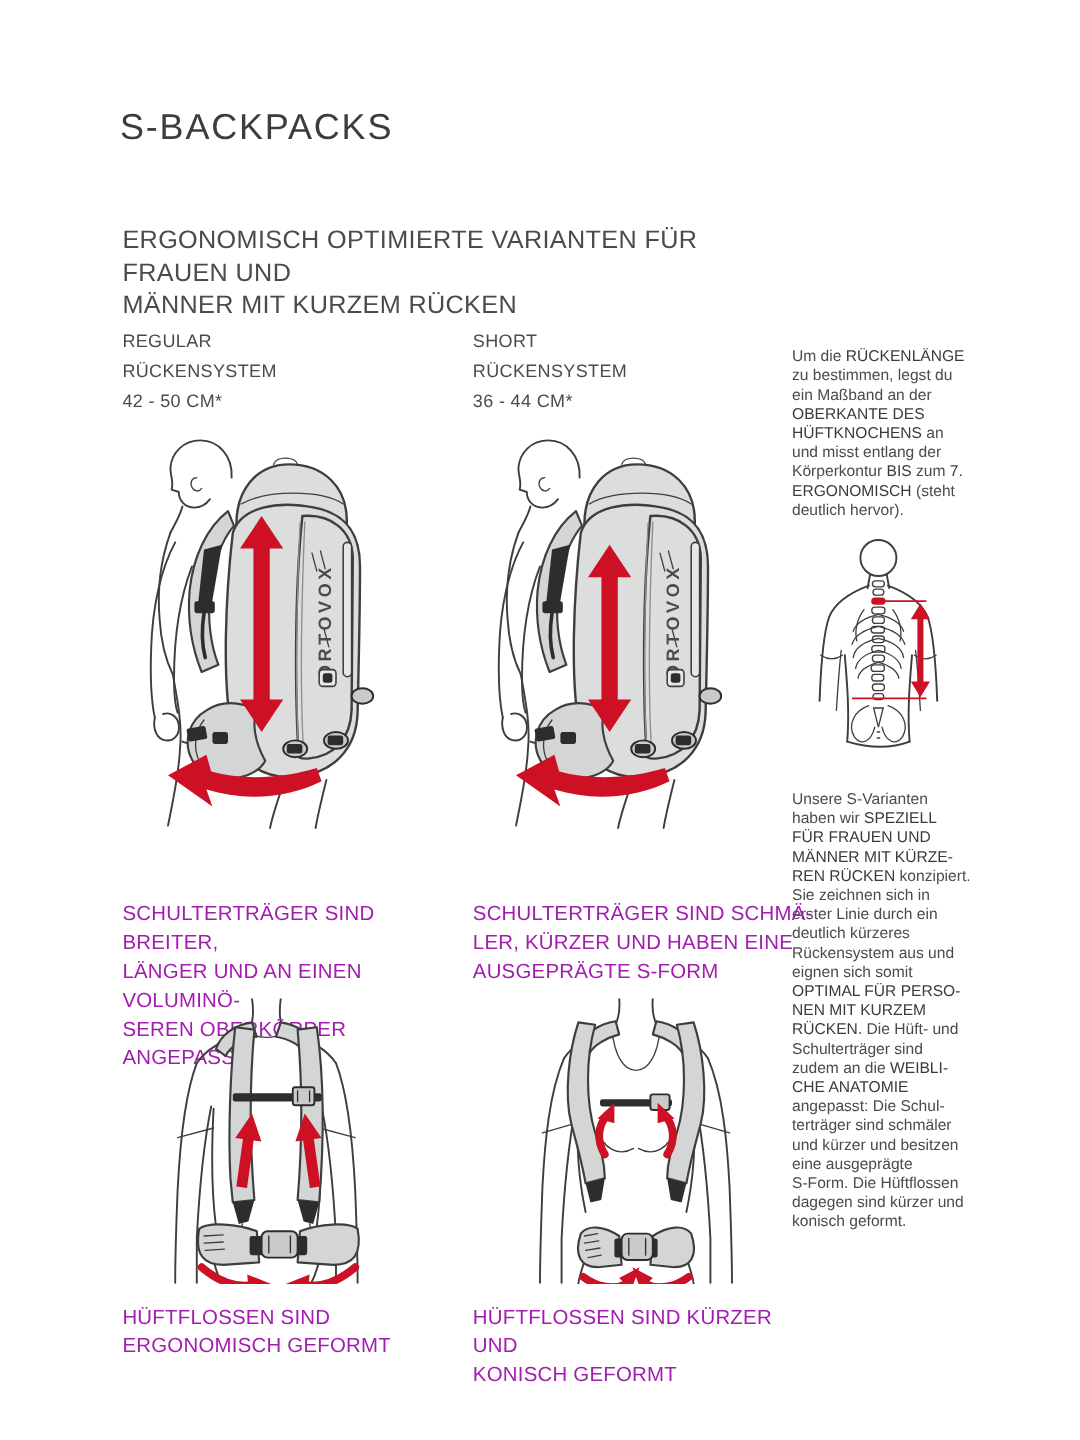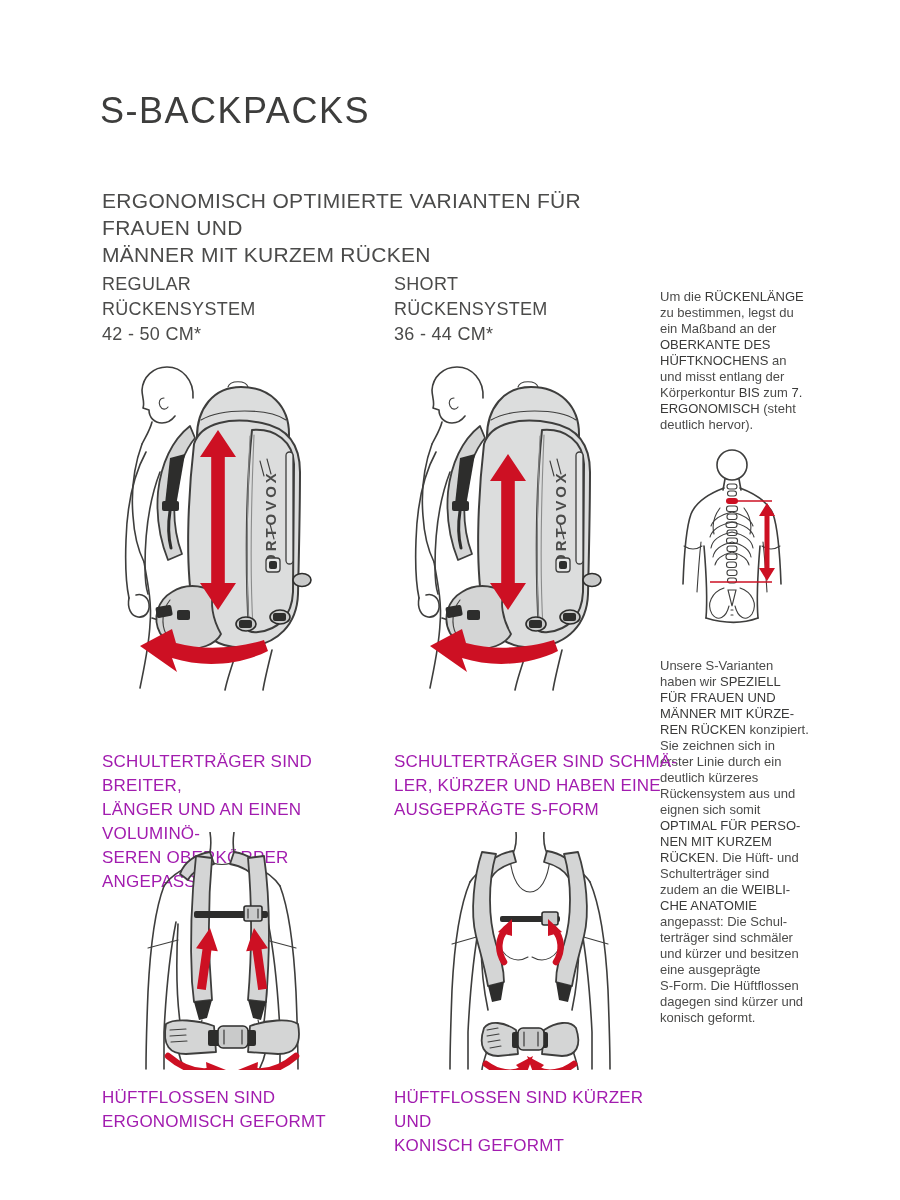--- a/index.html
+++ b/index.html
@@ -1,25 +1,25 @@
 <!DOCTYPE html>
 <html lang="de"><head>
 <meta charset="utf-8">
 <title>S-BACKPACKS</title>
 <style>
   html,body{margin:0;padding:0;background:#ffffff;}
   .page{position:relative;width:900px;height:1200px;background:#fff;overflow:hidden;
         font-family:"Liberation Sans", sans-serif;color:#4b4b4a;}
   .abs{position:absolute;}
   .preline{white-space:pre-line;}
-  .title{left:100px;top:64px;font-size:36px;line-height:46px;letter-spacing:1.5px;
+  .title{left:100px;top:64px;font-size:30px;line-height:46px;letter-spacing:1.5px;
          color:#3d3d3c;font-weight:400;}
   .subtitle{left:102px;top:166px;width:520px;font-size:21px;line-height:27px;
             letter-spacing:.3px;color:#4b4b4a;}
-  .colhead{top:272px;font-size:18px;line-height:25px;letter-spacing:.3px;color:#4b4b4a;}
+  .colhead{top:272px;font-size:15px;line-height:25px;letter-spacing:.3px;color:#4b4b4a;}
   .caption{font-size:17px;line-height:24px;letter-spacing:.2px;color:#a21caf;width:290px;}
   .col1{left:102px;}
   .col2{left:394px;}
   .rich{left:660px;width:235px;font-size:13px;line-height:16px;color:#4b4b4a;}
   .rich b{color:#3a3a39;font-weight:400;}
   
   .ln{fill:none;stroke:#3e3e3d;stroke-width:1.6;stroke-linecap:round;stroke-linejoin:round;}
   .thin{fill:none;stroke:#3e3e3d;stroke-width:1.1;stroke-linecap:round;}
   .pack{fill:#dcdddd;stroke:#3e3e3d;stroke-width:2;stroke-linejoin:round;}
   .pad{fill:#d4d5d5;stroke:#3e3e3d;stroke-width:1.8;stroke-linejoin:round;}

